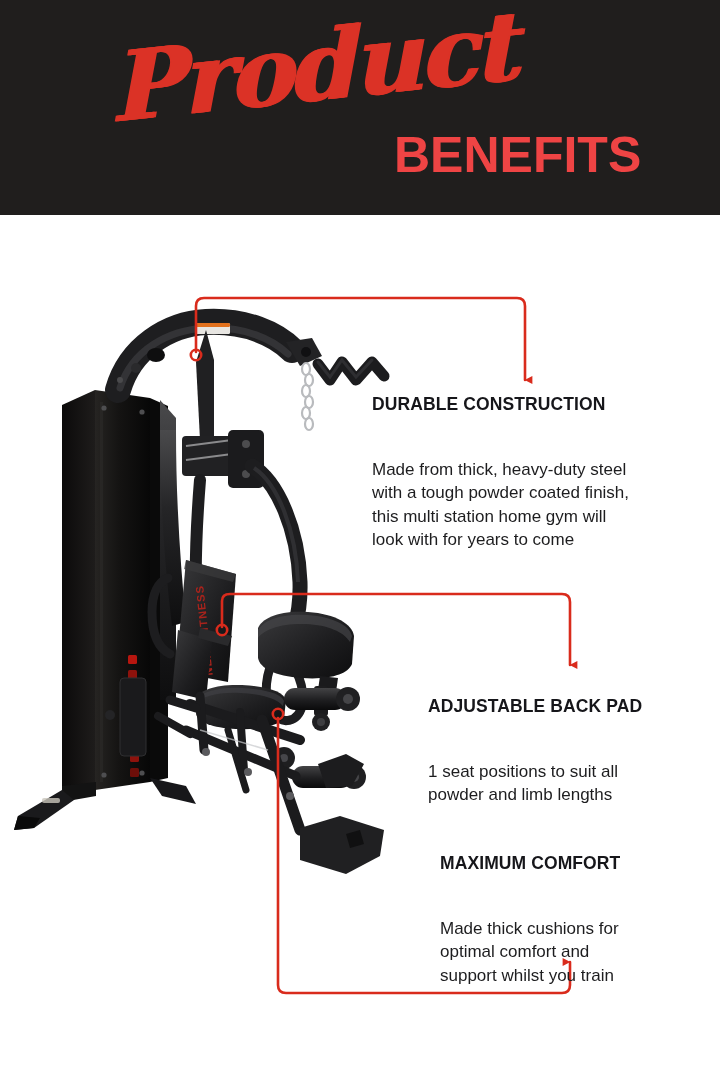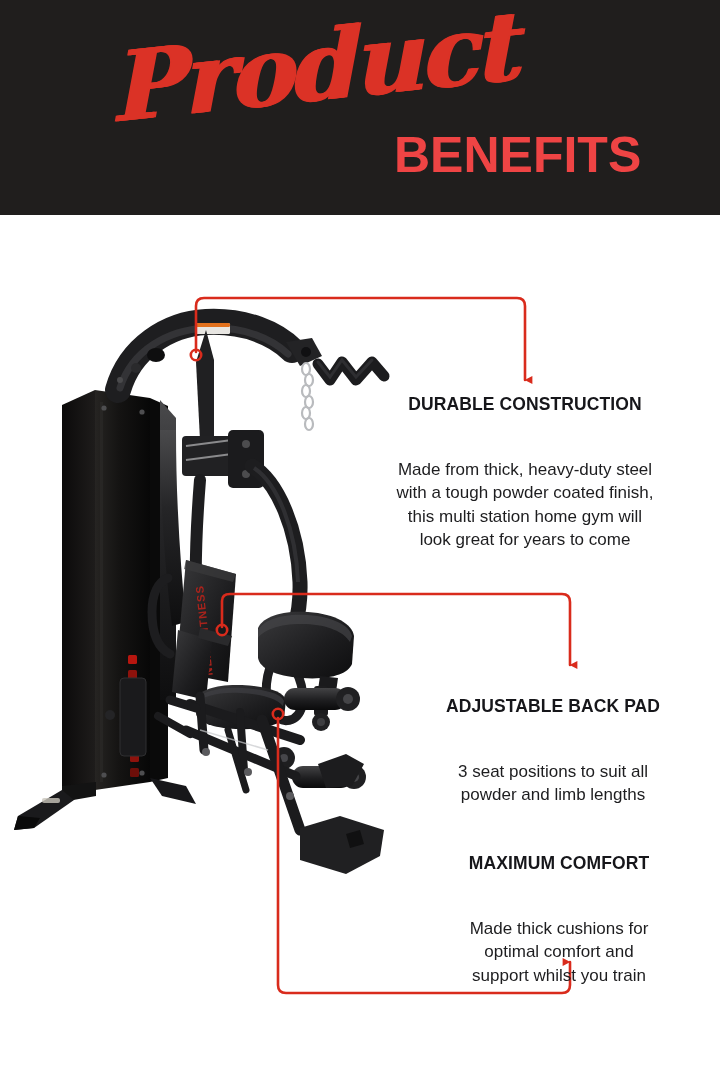--- a/index.html
+++ b/index.html
@@ -37,21 +37,21 @@
     font-weight: 700;
     font-size: 50px;
     color: #ef4444;
     letter-spacing: 0px;
     line-height: 1;
     white-space: nowrap;
     margin-left: 48px;
   }
 
   
-  .callout { position: absolute; text-align: center; }
+  .callout { position: absolute; text-align: left; }
   .callout .c-title {
     font-size: 17.5px; font-weight: 700; color: #16161A;
     letter-spacing: 0.1px; line-height: 1.25; margin-bottom: 3px;
     white-space: nowrap;
   }
   .callout .c-body {
     font-size: 17px; font-weight: 400; color: #1D1D1F;
     line-height: 1.38;
     margin-top: 42px;
   }
@@ -278,28 +278,28 @@
       <circle cx="278" cy="714" r="5.2" fill="none" stroke="#D92B1C" stroke-width="2.6"></circle>
     </g>
   </svg>
 
   <div class="callout" id="callout-1">
     <div class="c-title">DURABLE CONSTRUCTION</div>
     <div class="c-body">
       <div>Made from thick, heavy-duty steel</div>
       <div>with a tough powder coated finish,</div>
       <div>this multi station home gym will</div>
-      <div>look great for years to come</div>
+      <div>look with for years to come</div>
     </div>
   </div>
 
   <div class="callout" id="callout-2">
     <div class="c-title">ADJUSTABLE BACK PAD</div>
     <div class="c-body">
-      <div>3 seat positions to suit all</div>
+      <div>1 seat positions to suit all</div>
       <div>powder and limb lengths</div>
     </div>
   </div>
 
   <div class="callout" id="callout-3">
     <div class="c-title">MAXIMUM COMFORT</div>
     <div class="c-body">
       <div>Made thick cushions for</div>
       <div>optimal comfort and</div>
       <div>support whilst you train</div>

